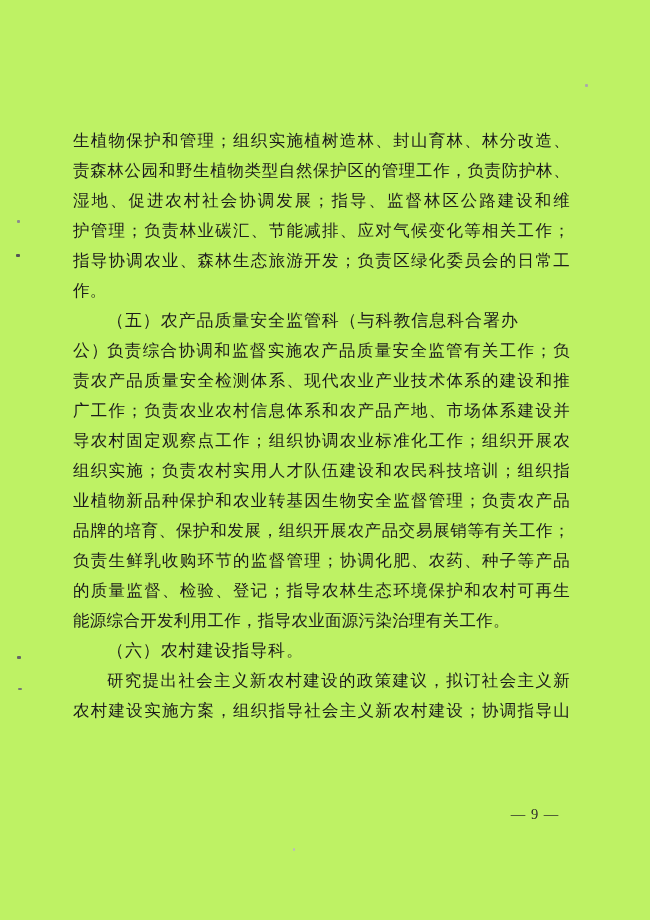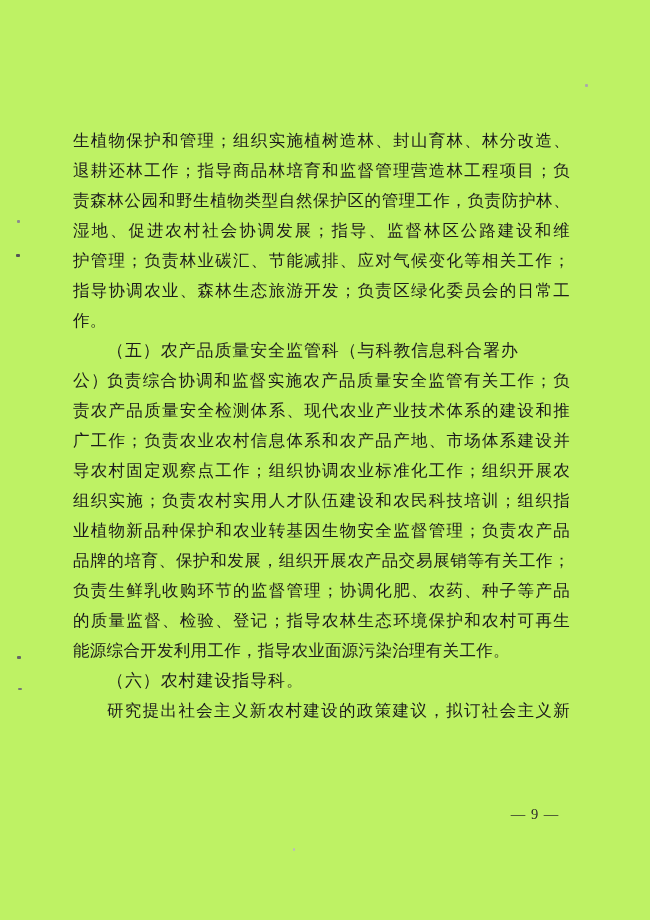--- a/index.html
+++ b/index.html
@@ -55,39 +55,39 @@
     border-radius:1px;
   }
 </style>
 </head>
 <body>
 
 <div class="page">
 
   <div class="doc" id="doc">
       <div class="line j">生植物保护和管理；组织实施植树造林、封山育林、林分改造、</div>
-      <div class="line j">退耕还林工作；指导商品林培育和监督管理营造林工程项目；负</div>
       <div class="line j">责森林公园和野生植物类型自然保护区的管理工作，负责防护林、</div>
       <div class="line j">湿地、促进农村社会协调发展；指导、监督林区公路建设和维</div>
       <div class="line j">护管理；负责林业碳汇、节能减排、应对气候变化等相关工作；</div>
       <div class="line j">指导协调农业、森林生态旅游开发；负责区绿化委员会的日常工</div>
       <div class="line">作。</div>
       <div class="heading">（五）农产品质量安全监管科（与科教信息科合署办公）。</div>
       <div class="line j indent">负责综合协调和监督实施农产品质量安全监管有关工作；负</div>
       <div class="line j">责农产品质量安全检测体系、现代农业产业技术体系的建设和推</div>
       <div class="line j">广工作；负责农业农村信息体系和农产品产地、市场体系建设并</div>
       <div class="line j">导农村固定观察点工作；组织协调农业标准化工作；组织开展农</div>
       <div class="line j">组织实施；负责农村实用人才队伍建设和农民科技培训；组织指</div>
       <div class="line j">业植物新品种保护和农业转基因生物安全监督管理；负责农产品</div>
       <div class="line j">品牌的培育、保护和发展，组织开展农产品交易展销等有关工作；</div>
       <div class="line j">负责生鲜乳收购环节的监督管理；协调化肥、农药、种子等产品</div>
       <div class="line j">的质量监督、检验、登记；指导农林生态环境保护和农村可再生</div>
       <div class="line">能源综合开发利用工作，指导农业面源污染治理有关工作。</div>
       <div class="heading">（六）农村建设指导科。</div>
       <div class="line j indent">研究提出社会主义新农村建设的政策建议，拟订社会主义新</div>
+      <div class="line j">农村建设实施方案，组织指导社会主义新农村建设；协调指导山</div>
     </div>
 
   <div class="pagenum">— 9 —</div>
 
   <i class="speck" style="left:585px;top:84px;width:3px;height:3px;background:#aaa;"></i>
   <i class="speck" style="left:17px;top:220px;width:3px;height:3px;background:#8d8d8d;"></i>
   <i class="speck" style="left:16px;top:254px;width:4px;height:3px;background:#555;"></i>
   <i class="speck" style="left:17px;top:656px;width:4px;height:3px;background:#666;"></i>
   <i class="speck" style="left:18px;top:688px;width:4px;height:2px;background:#777;"></i>
   <i class="speck" style="left:293px;top:848px;width:2px;height:3px;background:#bbb;"></i>

